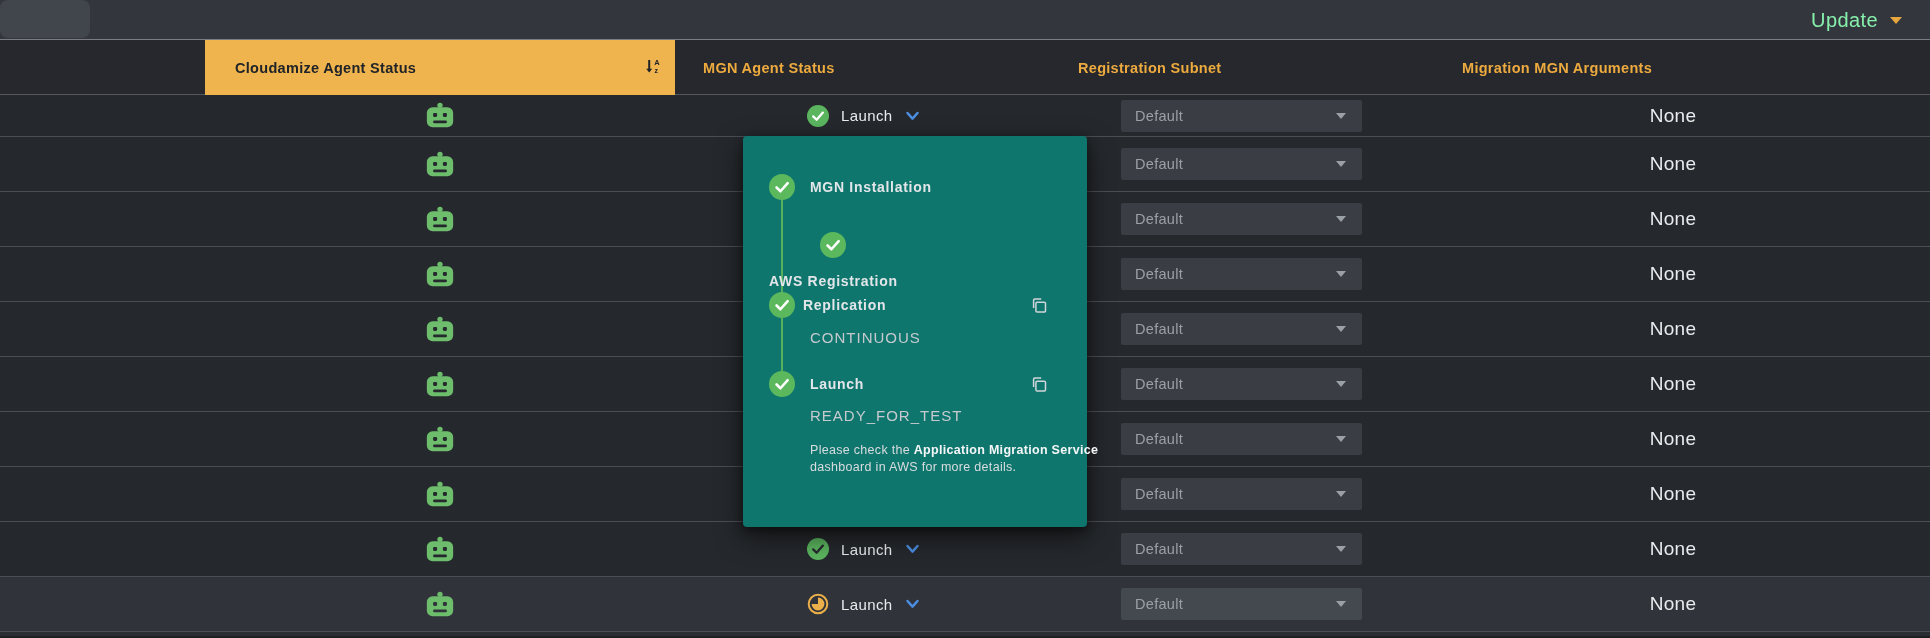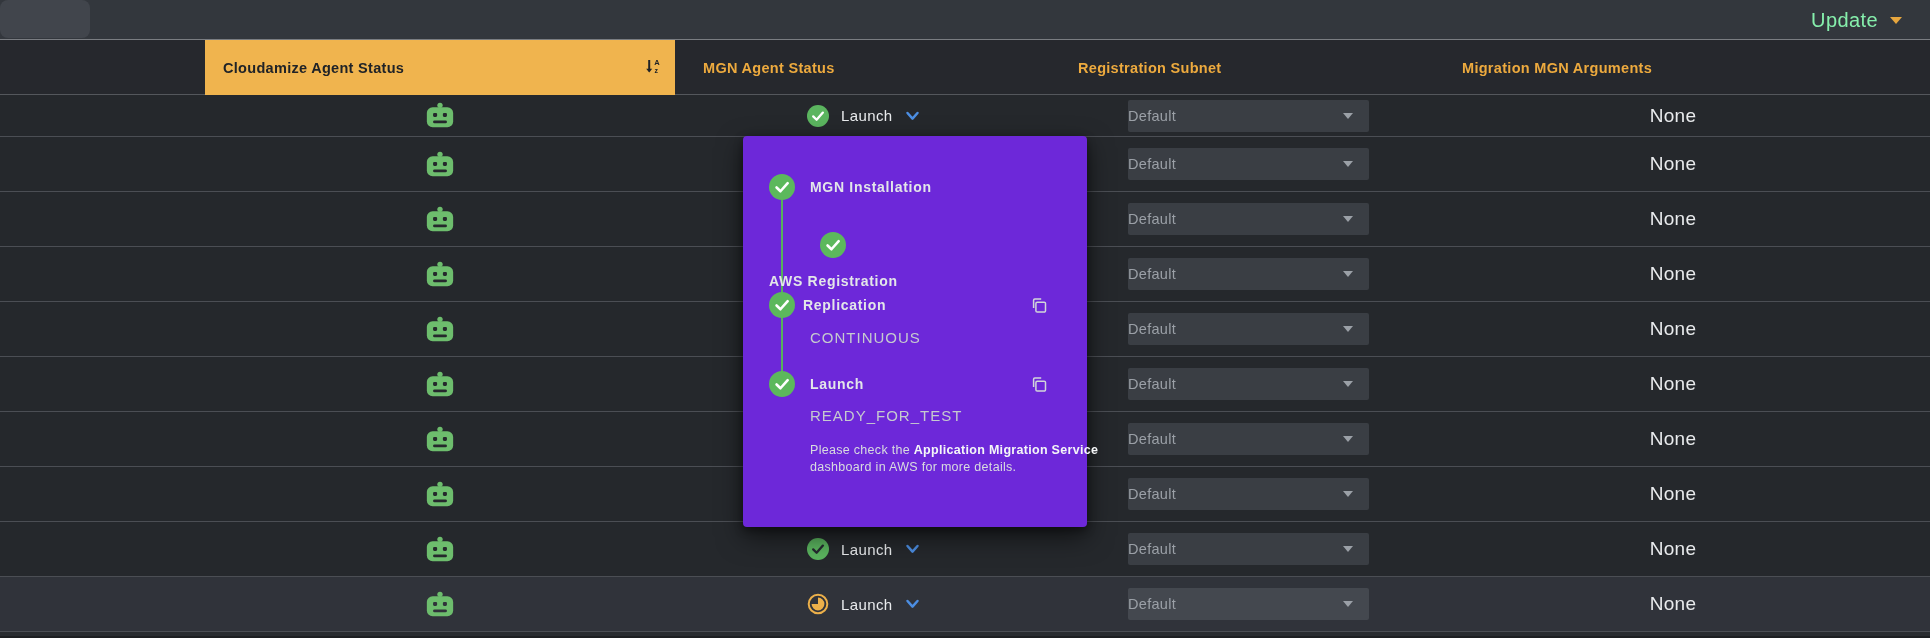--- a/index.html
+++ b/index.html
@@ -9,52 +9,52 @@
   
   .topbar{position:absolute;left:0;top:0;width:1930px;height:40px;background:#33373d;border-bottom:1px solid #7a7d82;}
   .toptab{position:absolute;left:0;top:0;width:90px;height:38px;background:#41454c;border-radius:8px;}
   .update{position:absolute;right:28px;top:0;height:40px;display:flex;align-items:center;gap:12px;cursor:pointer;}
   .update .lbl{color:#86efac;font-size:20px;letter-spacing:.4px;font-weight:500;}
   .update .tri{width:0;height:0;border-left:6px solid transparent;border-right:6px solid transparent;border-top:7px solid #e7a63e;}
 
   
   .thead{position:absolute;left:0;top:40px;width:1930px;height:55px;background:#26282d;border-bottom:1px solid #54575c;}
   .th{position:absolute;top:0;height:55px;display:flex;align-items:center;color:#edaa3e;font-size:14.5px;font-weight:700;letter-spacing:.3px;white-space:nowrap;cursor:pointer;}
-  .th-active{left:205px;width:470px;background:#f0b44e;color:#202327;padding-left:18px;}
+  .th-active{left:205px;width:470px;background:#f0b44e;color:#202327;padding-left:30px;}
   .th-active .sort{position:absolute;right:13px;top:50%;transform:translateY(-50%);}
   .th-mgn{left:703px;}
   .th-subnet{left:1078px;}
   .th-args{left:1462px;}
 
   
   .row{position:absolute;left:0;width:1930px;background:#25282c;border-bottom:1px solid #4b4e54;}
   .row.hovered{background:#30333a;}
   .cell{position:absolute;top:0;height:100%;display:flex;align-items:center;}
   .c-robot{left:425px;width:30px;justify-content:center;}
   .c-mgn{left:807px;gap:12px;cursor:pointer;}
   .c-mgn .launch{color:#e9ebed;font-size:15px;letter-spacing:.4px;font-weight:500;}
   .c-subnet{left:1121px;}
   .c-args{left:1600px;width:146px;justify-content:center;color:#e9ebed;font-size:19px;letter-spacing:.3px;}
 
-  .select{position:relative;width:241px;height:32px;background:#3a3e44;border-radius:2px;display:flex;align-items:center;cursor:pointer;margin-left:7px;}
+  .select{position:relative;width:241px;height:32px;background:#3a3e44;border-radius:2px;display:flex;align-items:center;padding-left:14px;cursor:pointer;}
   .row.hovered .select{background:#44484f;}
   .select .val{color:#9ba0a7;font-size:14.5px;letter-spacing:.3px;}
   .select .caret{position:absolute;right:16px;top:50%;transform:translateY(-50%);width:0;height:0;border-left:5.5px solid transparent;border-right:5.5px solid transparent;border-top:6px solid #9ba0a7;}
 
   
   .status-icon{width:22px;height:22px;display:inline-flex;}
   .status-icon svg{display:none;width:22px;height:22px;}
   .status-icon[data-variant="success"] .svg-success{display:block;}
   .status-icon[data-variant="success-dark"] .svg-success-dark{display:block;}
   .status-icon[data-variant="in-progress"] .svg-progress{display:block;}
 
   .bottom-strip{position:absolute;left:0;top:632px;width:1930px;height:6px;background:#292c30;border-bottom:2px solid #1d1f22;}
 
   
-  .popover{position:absolute;left:743px;top:136px;width:344px;height:391px;background:#6d28d9;border-radius:4px;
+  .popover{position:absolute;left:743px;top:136px;width:344px;height:391px;background:#0f766e;border-radius:4px;
            box-shadow:0 10px 26px rgba(0,0,0,.55),0 3px 8px rgba(0,0,0,.4);z-index:5;}
   .connector{position:absolute;left:38px;top:51px;width:2px;height:197px;background:#57b05c;}
   .pstep{position:absolute;left:26px;display:flex;align-items:center;gap:15px;}
   .pstep .plabel{color:#e3e6e9;font-size:14px;font-weight:700;letter-spacing:.7px;white-space:nowrap;}
   .pvalue{position:absolute;left:67px;color:#c6cacf;font-size:15px;letter-spacing:1px;white-space:nowrap;}
   .copy-btn{position:absolute;left:287px;width:18px;height:18px;cursor:pointer;display:flex;align-items:center;justify-content:center;}
   .pnote{position:absolute;left:67px;top:306px;width:292px;color:#d9dcdf;font-size:12.5px;line-height:17px;letter-spacing:.3px;}
   .pnote b{color:#f4f6f7;}
 </style>
 </head>

